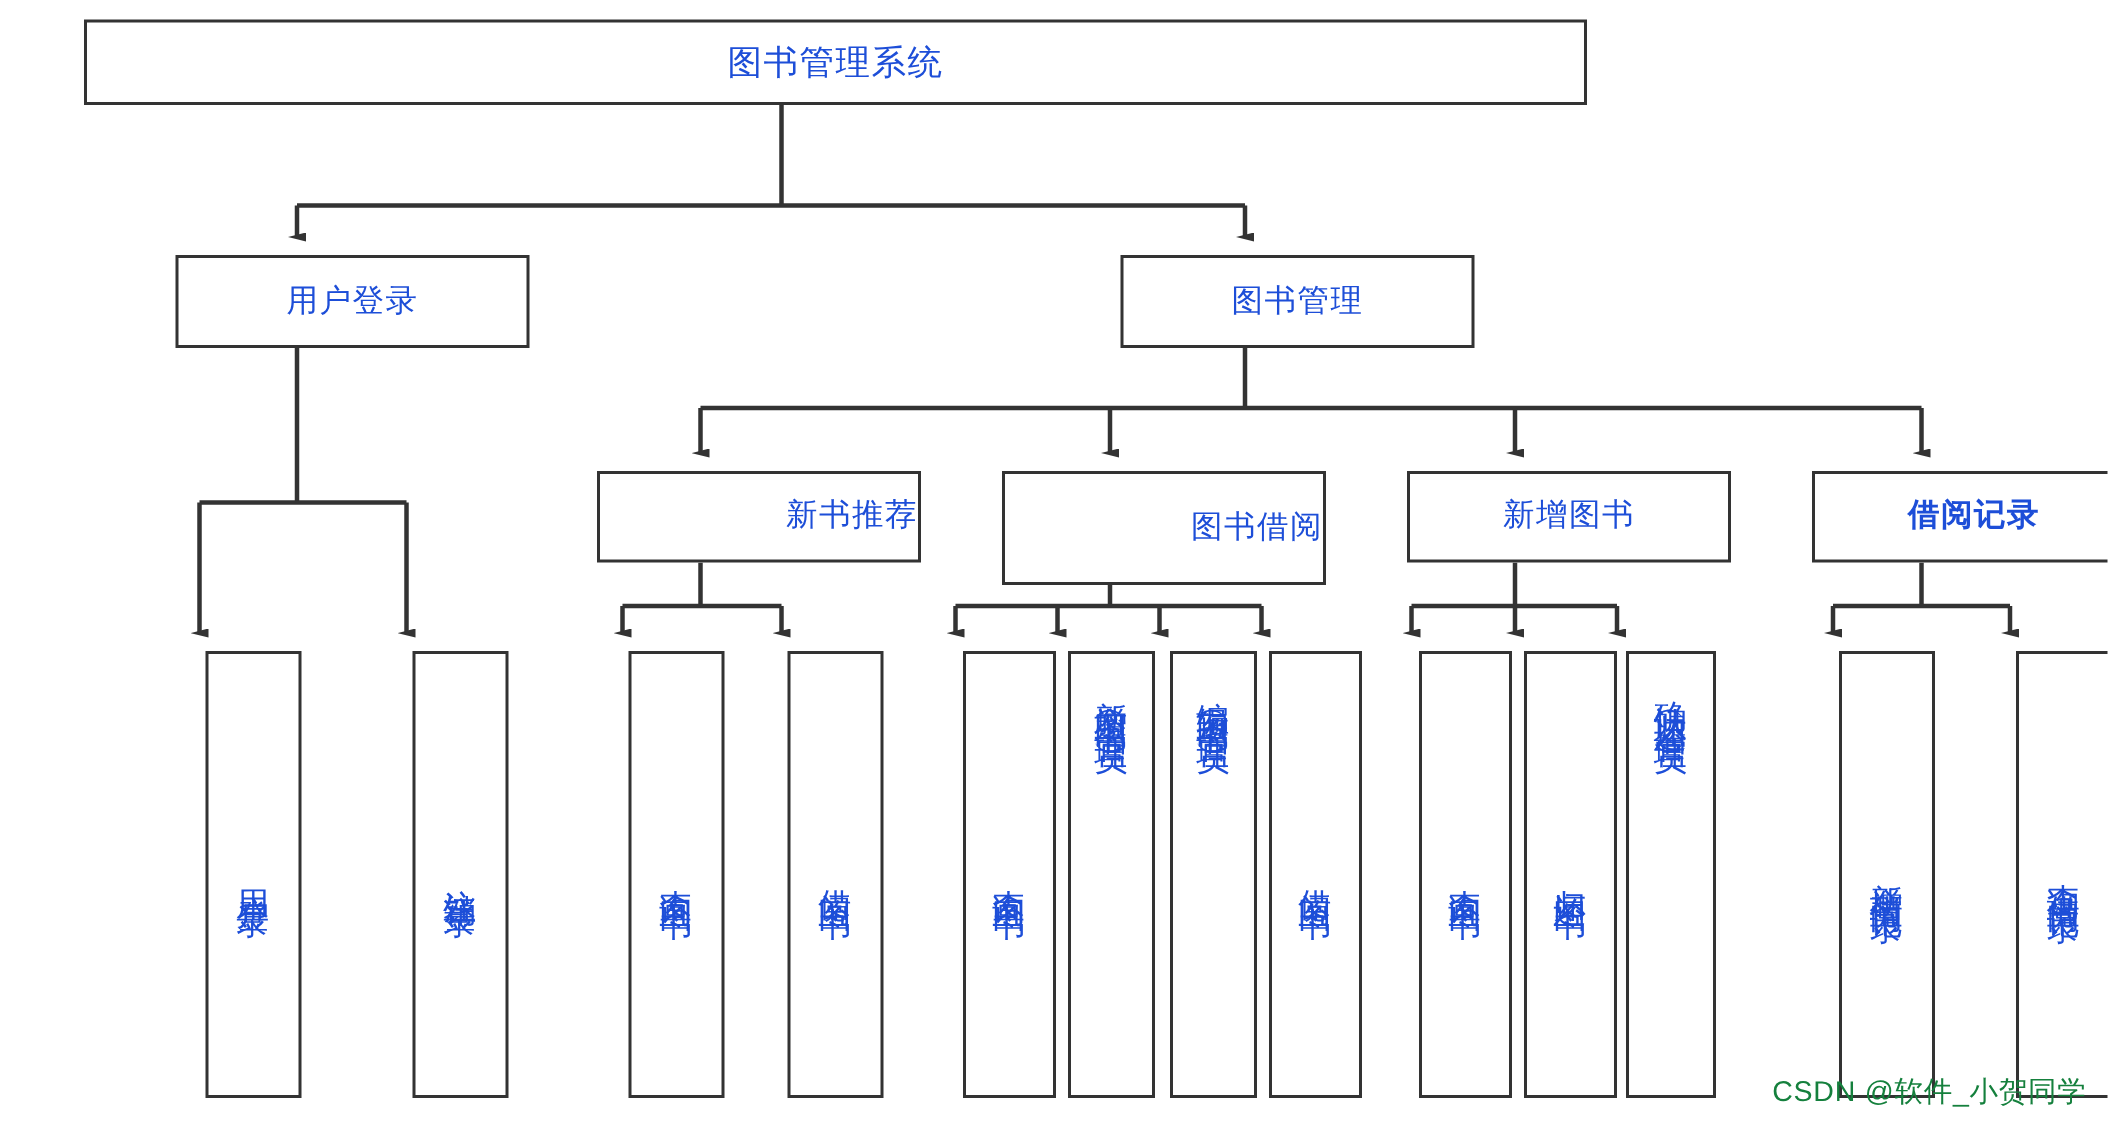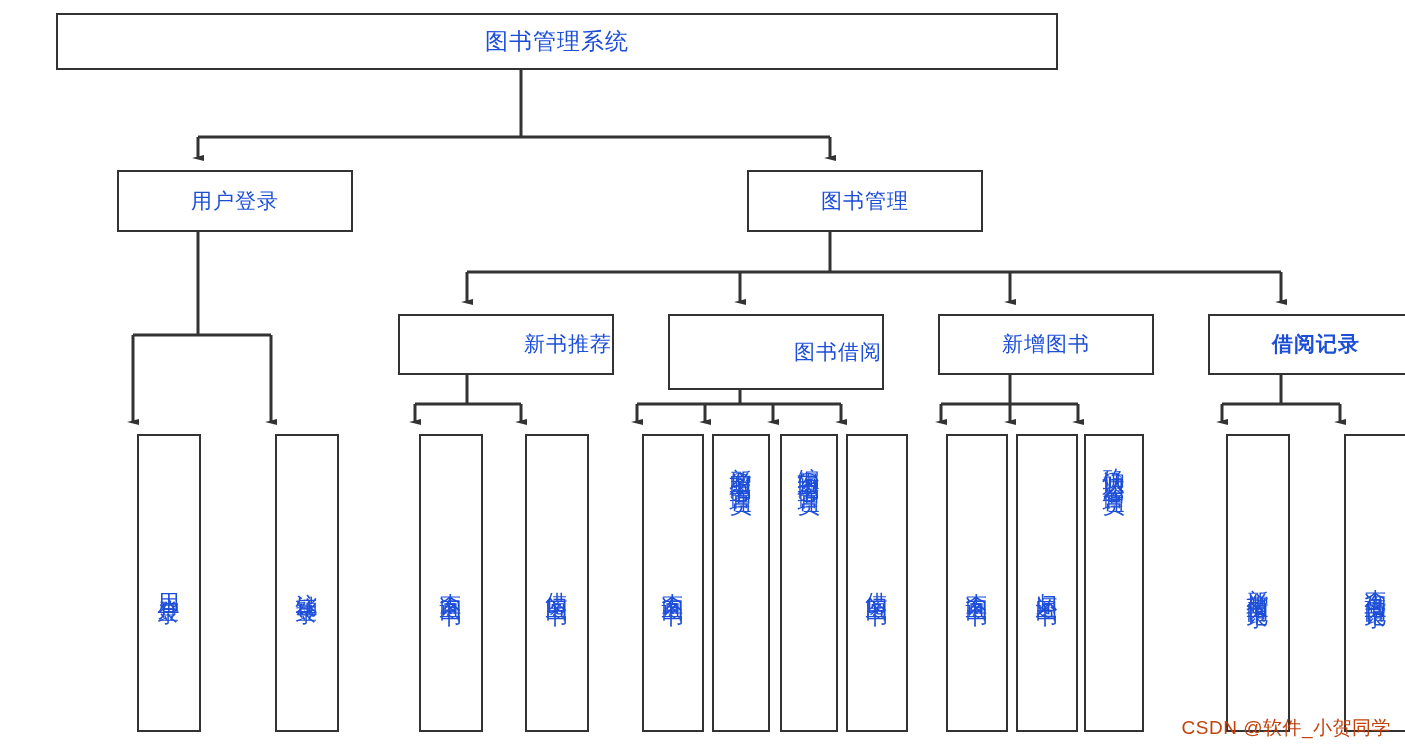--- a/index.html
+++ b/index.html
@@ -42,21 +42,21 @@
     align-items:flex-start;
     padding-top:14px;
   }
   .node.leaf.mid{align-items:center;padding-top:0;}
   .node.root .lbl{font-size:23px;}
 
   .watermark{
     position:absolute;
     right:14px;bottom:6px;
     font-size:19px;
-    color:#c2410c;
+    color:#15803d;
     letter-spacing:0.5px;
     z-index:5;
     white-space:nowrap;
   }
 </style>
 </head>
 <body>
 
 <div id="canvas">
 

